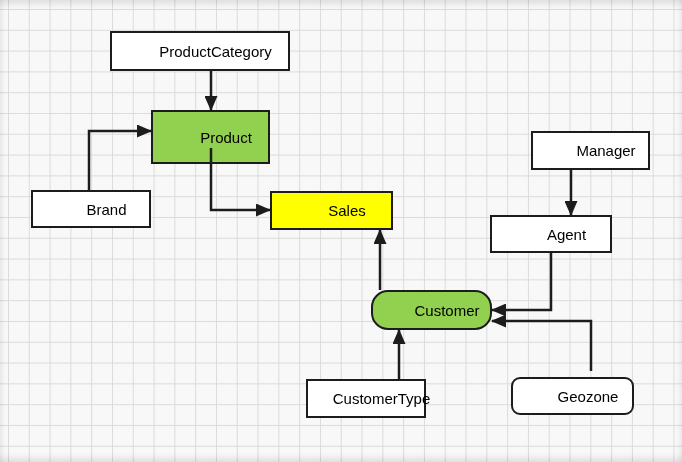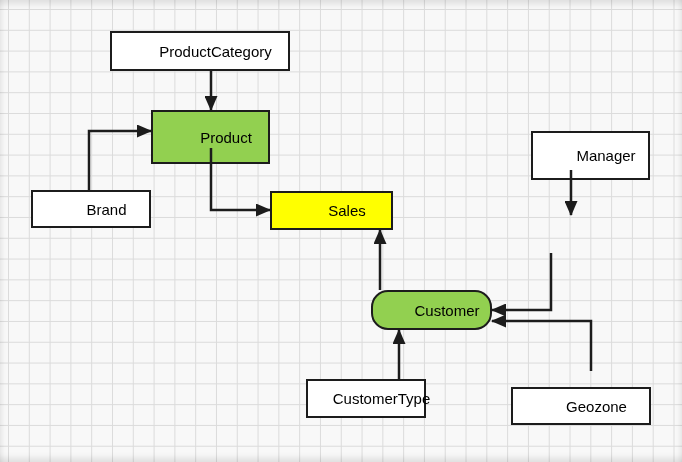--- a/index.html
+++ b/index.html
@@ -70,30 +70,33 @@
     </div>
     <div class="node" style="left: 151px; top: 110px; width: 119px; height: 54px; background: rgb(146, 208, 80); border-width: 2.5px;">
       <span>Product</span>
     </div>
     <div class="node" style="left: 270px; top: 191px; width: 123px; height: 39px; background: rgb(255, 255, 0); border-width: 2.5px;">
       <span>Sales</span>
     </div>
     <div class="node" style="left: 31px; top: 190px; width: 120px; height: 38px; background: rgb(255, 255, 255); border-width: 2px;">
       <span>Brand</span>
     </div>
-    <div class="node" style="left: 531px; top: 131px; width: 119px; height: 49px; background: rgb(255, 255, 255); border-width: 2px;">
+    <div class="node" style="left: 531px; top: 131px; width: 119px; height: 39px; background: rgb(255, 255, 255); border-width: 2px;">
       <span>Manager</span>
+    </div>
+    <div class="node" style="left: 490px; top: 215px; width: 122px; height: 38px; background: rgb(255, 255, 255); border-width: 2px;">
+      <span>Agent</span>
     </div>
     <div class="node" style="left: 371px; top: 290px; width: 121px; height: 40px; background: rgb(146, 208, 80); border-width: 2.5px; border-radius: 17px;">
       <span>Customer</span>
     </div>
     <div class="node" style="left: 306px; top: 379px; width: 120px; height: 39px; background: rgb(255, 255, 255); border-width: 2px;">
       <span>CustomerType</span>
     </div>
-    <div class="node" style="left: 511px; top: 387px; width: 140px; height: 38px; background: rgb(255, 255, 255); border-width: 2px;">
+    <div class="node" style="left: 511px; top: 377px; width: 123px; height: 38px; background: rgb(255, 255, 255); border-width: 2px; border-radius: 9px;">
       <span>Geozone</span>
     </div>
     <svg id="edges-svg" viewBox="0 0 682 462" xmlns="http://www.w3.org/2000/svg">
     <defs>
       <marker id="arrow" markerUnits="userSpaceOnUse" markerWidth="15" markerHeight="13" refX="14" refY="6.5" orient="auto">
         <path d="M0,0 L15,6.5 L0,13 Z" fill="#1c1c1c"></path>
       </marker>
     </defs>
   <polyline points="211,71 211,110" marker-end="url(#arrow)"></polyline>
       <polyline points="89,190 89,131 151,131" marker-end="url(#arrow)"></polyline>

